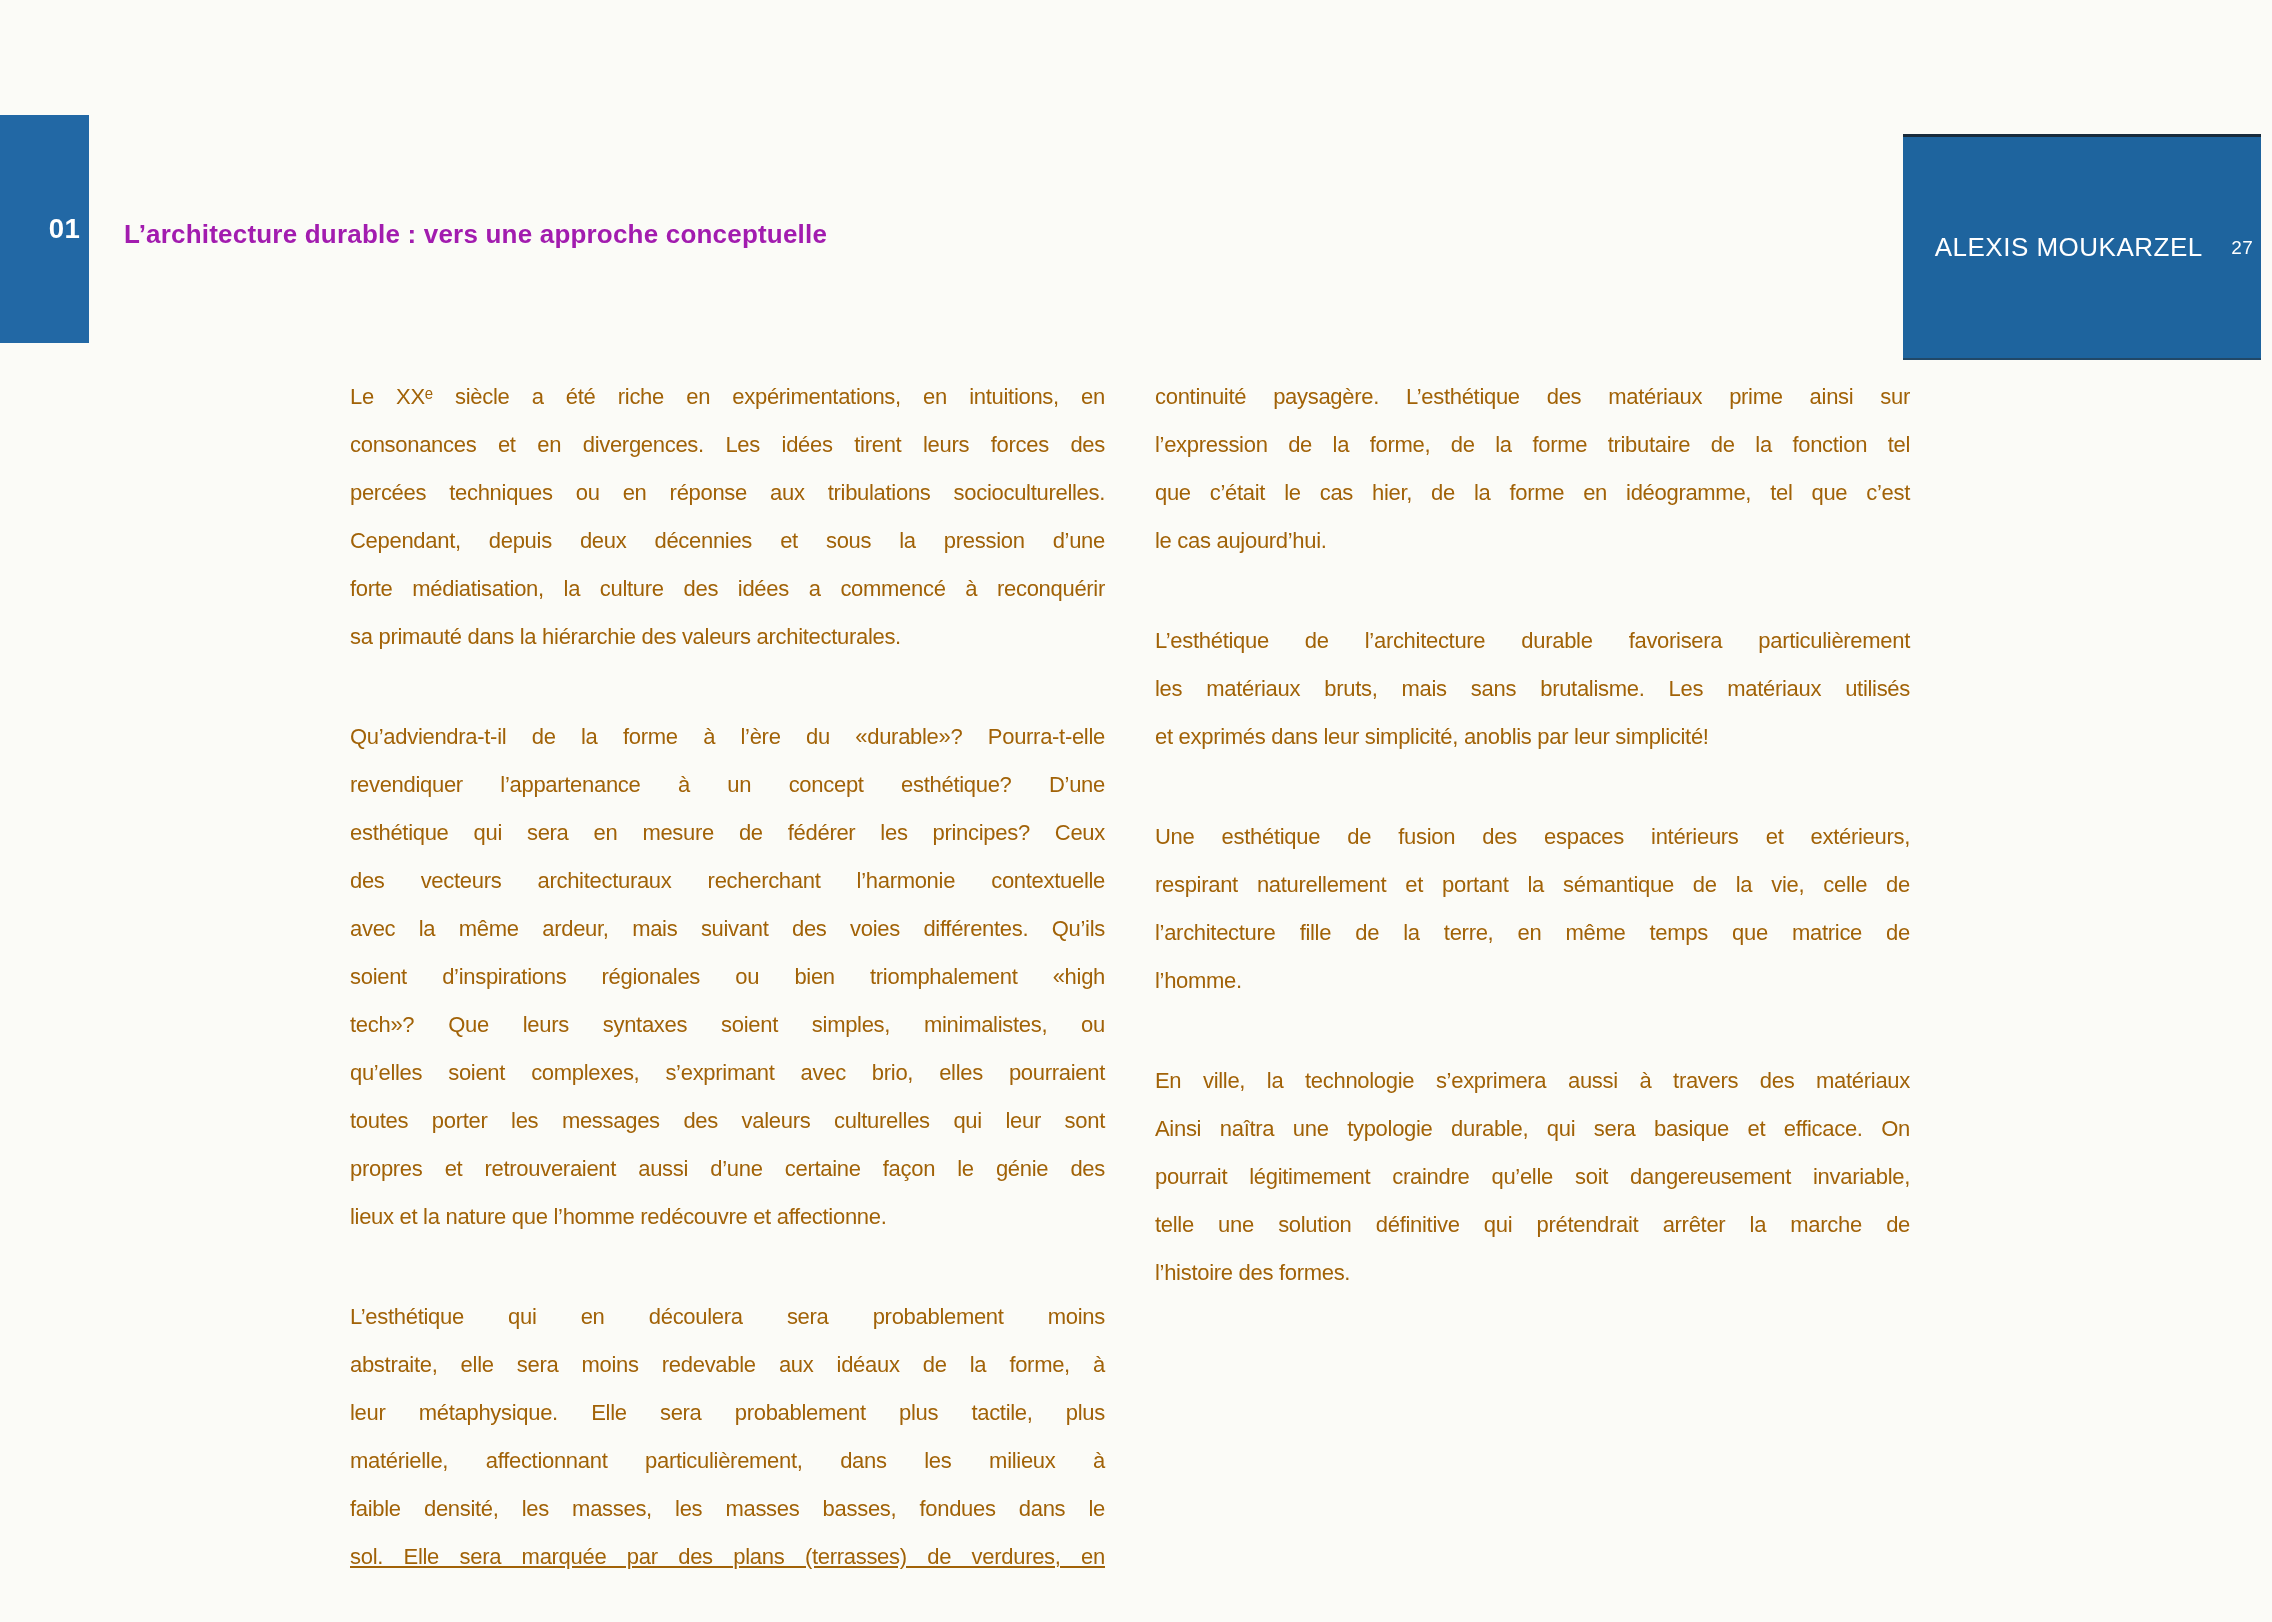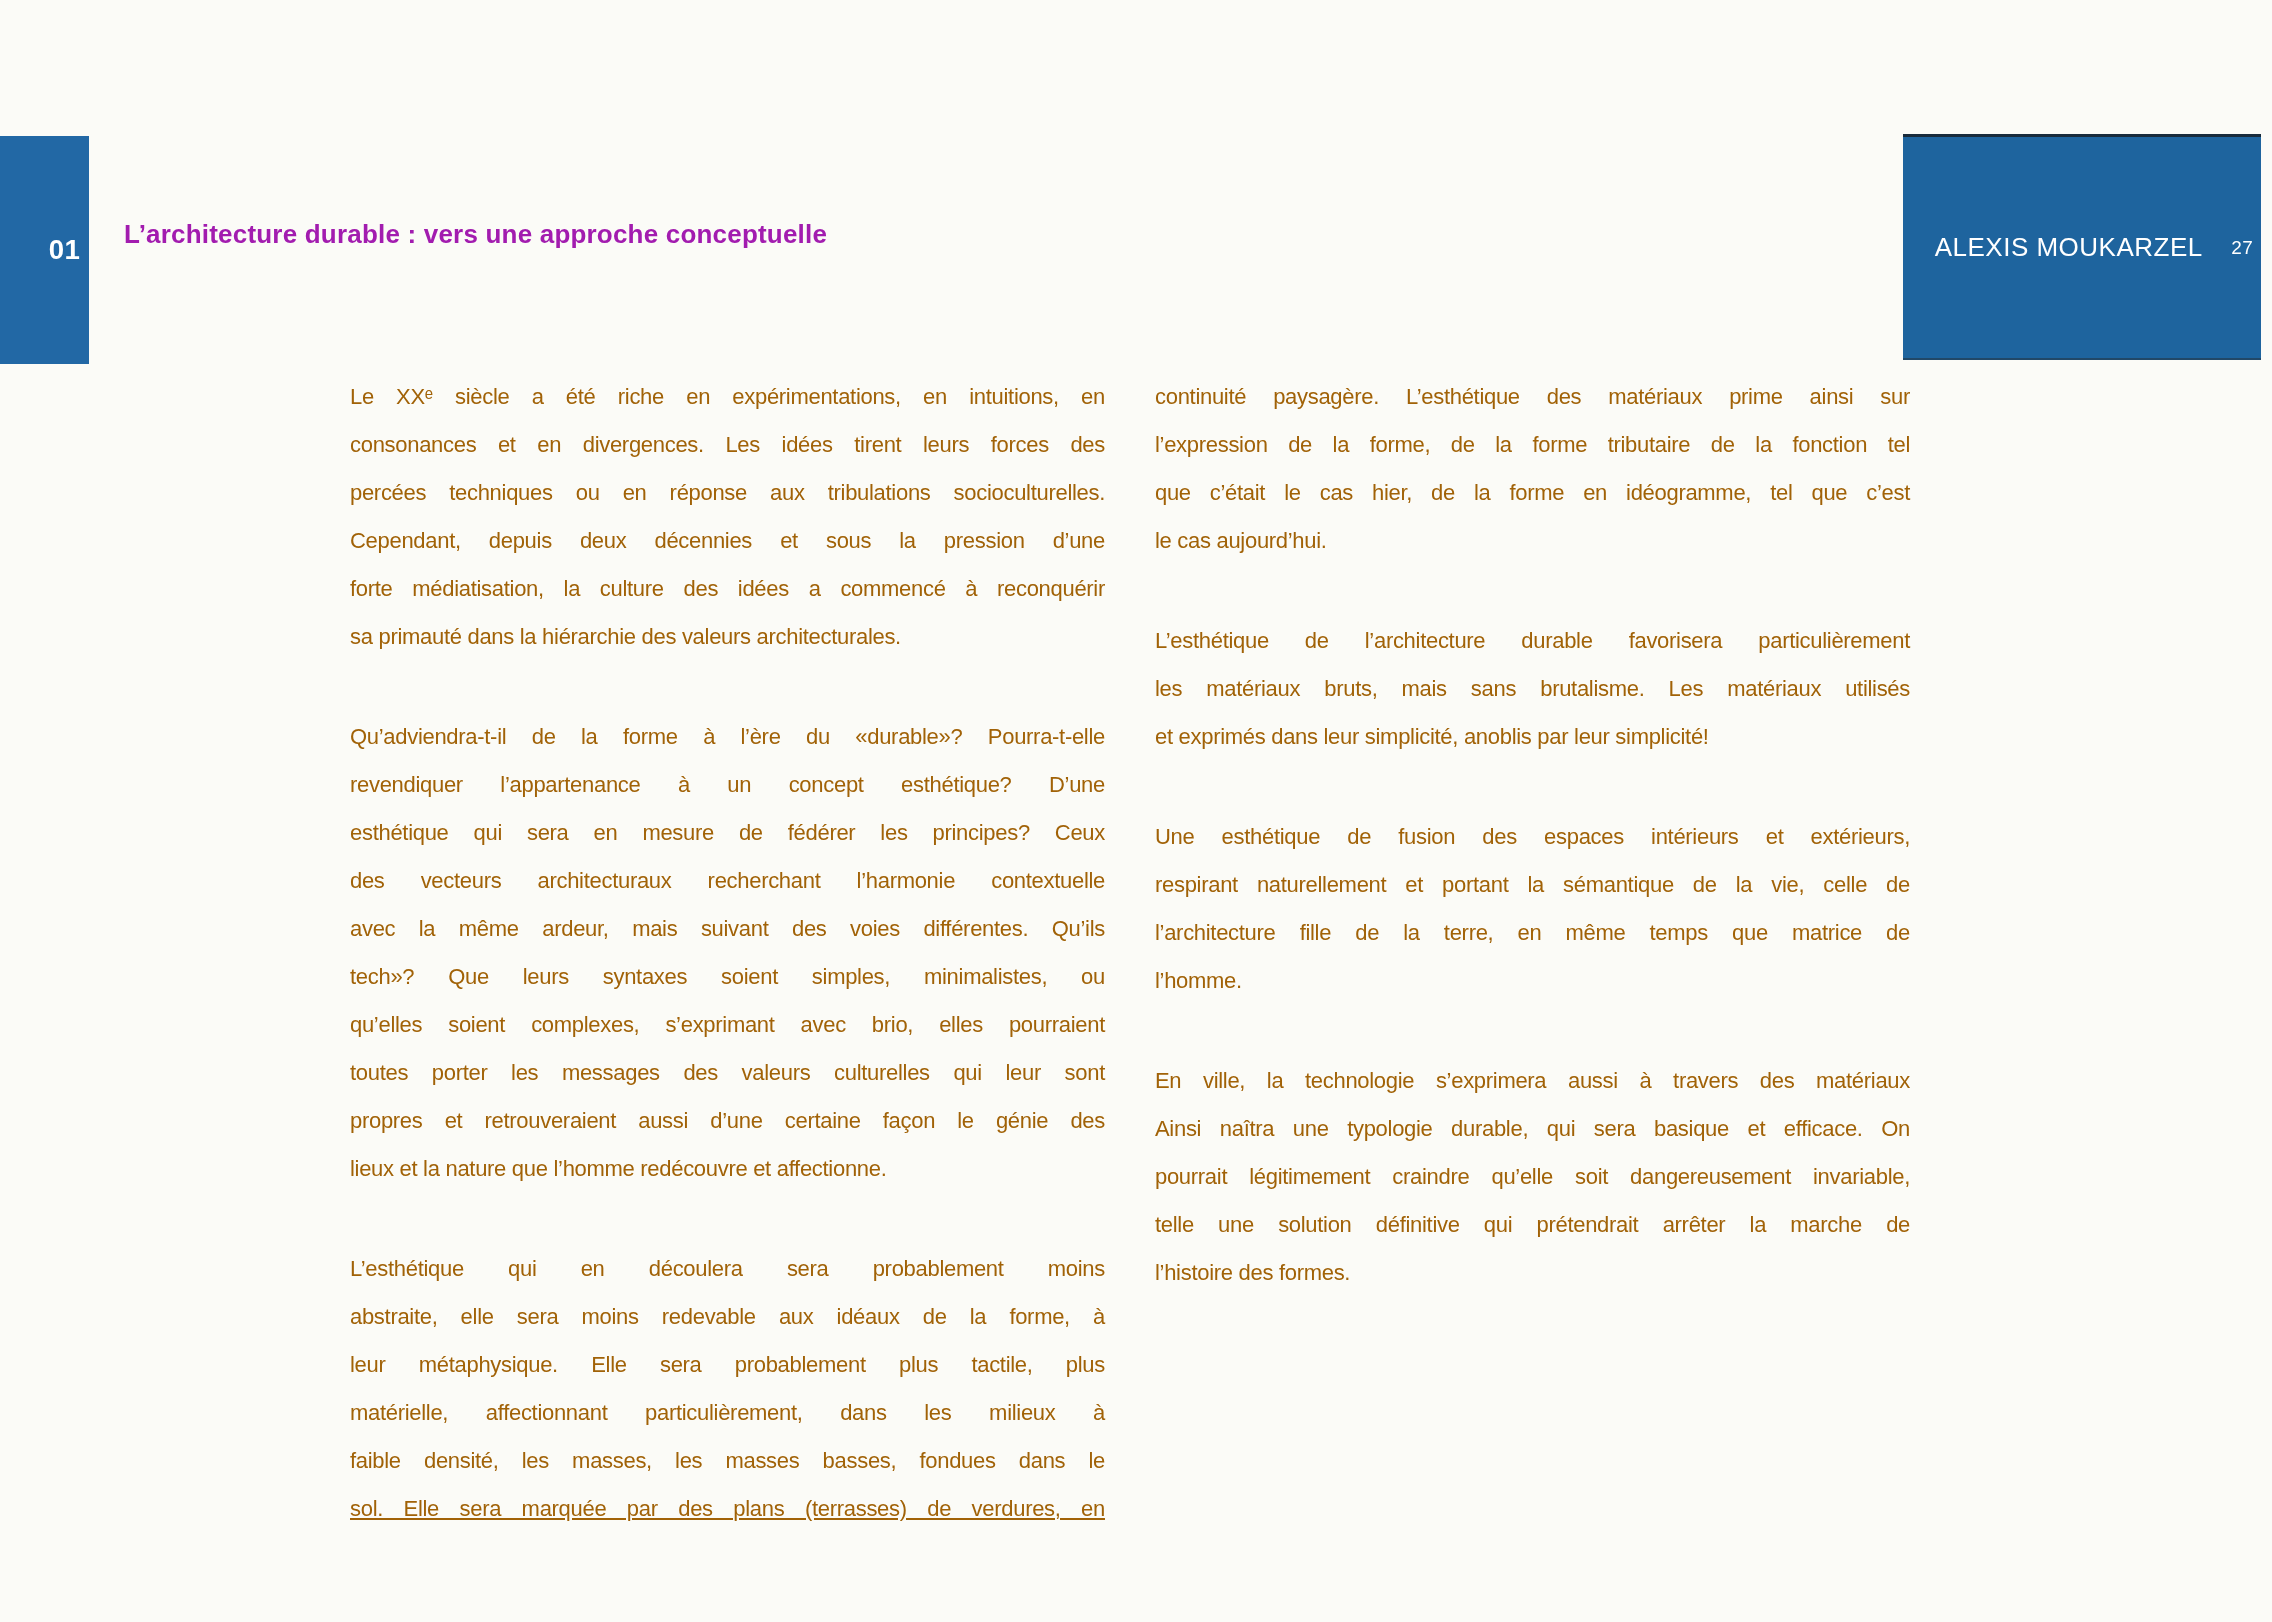--- a/index.html
+++ b/index.html
@@ -14,21 +14,21 @@
 
   
   .band {
     position: absolute;
     display: flex;
     align-items: center;
     box-sizing: border-box;
     color: #ffffff;
   }
   .band-left {
-    left: 0; top: 136px;
+    left: 0; top: 115px;
     width: 89px; height: 228px;
     background: #2268a5;
     justify-content: flex-end;
     padding-right: 8.6px;
   }
   .chapter-num {
     font-size: 27.6px;
     font-weight: bold;
     letter-spacing: 0.5px;
   }
@@ -105,20 +105,21 @@
       <div class="line">Cependant, depuis deux décennies et sous la pression d’une</div>
       <div class="line">forte médiatisation, la culture des idées a commencé à reconquérir</div>
       <div class="line">sa primauté dans la hiérarchie des valeurs architecturales.</div>
     </div>
   <div class="para">
       <div class="line">Qu’adviendra-t-il de la forme à l’ère du «durable»? Pourra-t-elle</div>
       <div class="line">revendiquer l’appartenance à un concept esthétique? D’une</div>
       <div class="line">esthétique qui sera en mesure de fédérer les principes? Ceux</div>
       <div class="line">des vecteurs architecturaux recherchant l’harmonie contextuelle</div>
       <div class="line">avec la même ardeur, mais suivant des voies différentes. Qu’ils</div>
+      <div class="line">soient d’inspirations régionales ou bien triomphalement «high</div>
       <div class="line">tech»? Que leurs syntaxes soient simples, minimalistes, ou</div>
       <div class="line">qu’elles soient complexes, s’exprimant avec brio, elles pourraient</div>
       <div class="line">toutes porter les messages des valeurs culturelles qui leur sont</div>
       <div class="line">propres et retrouveraient aussi d’une certaine façon le génie des</div>
       <div class="line">lieux et la nature que l’homme redécouvre et affectionne.</div>
     </div>
   <div class="para" data-justify-last="true">
       <div class="line">L’esthétique qui en découlera sera probablement moins</div>
       <div class="line">abstraite, elle sera moins redevable aux idéaux de la forme, à</div>
       <div class="line">leur métaphysique. Elle sera probablement plus tactile, plus</div>

